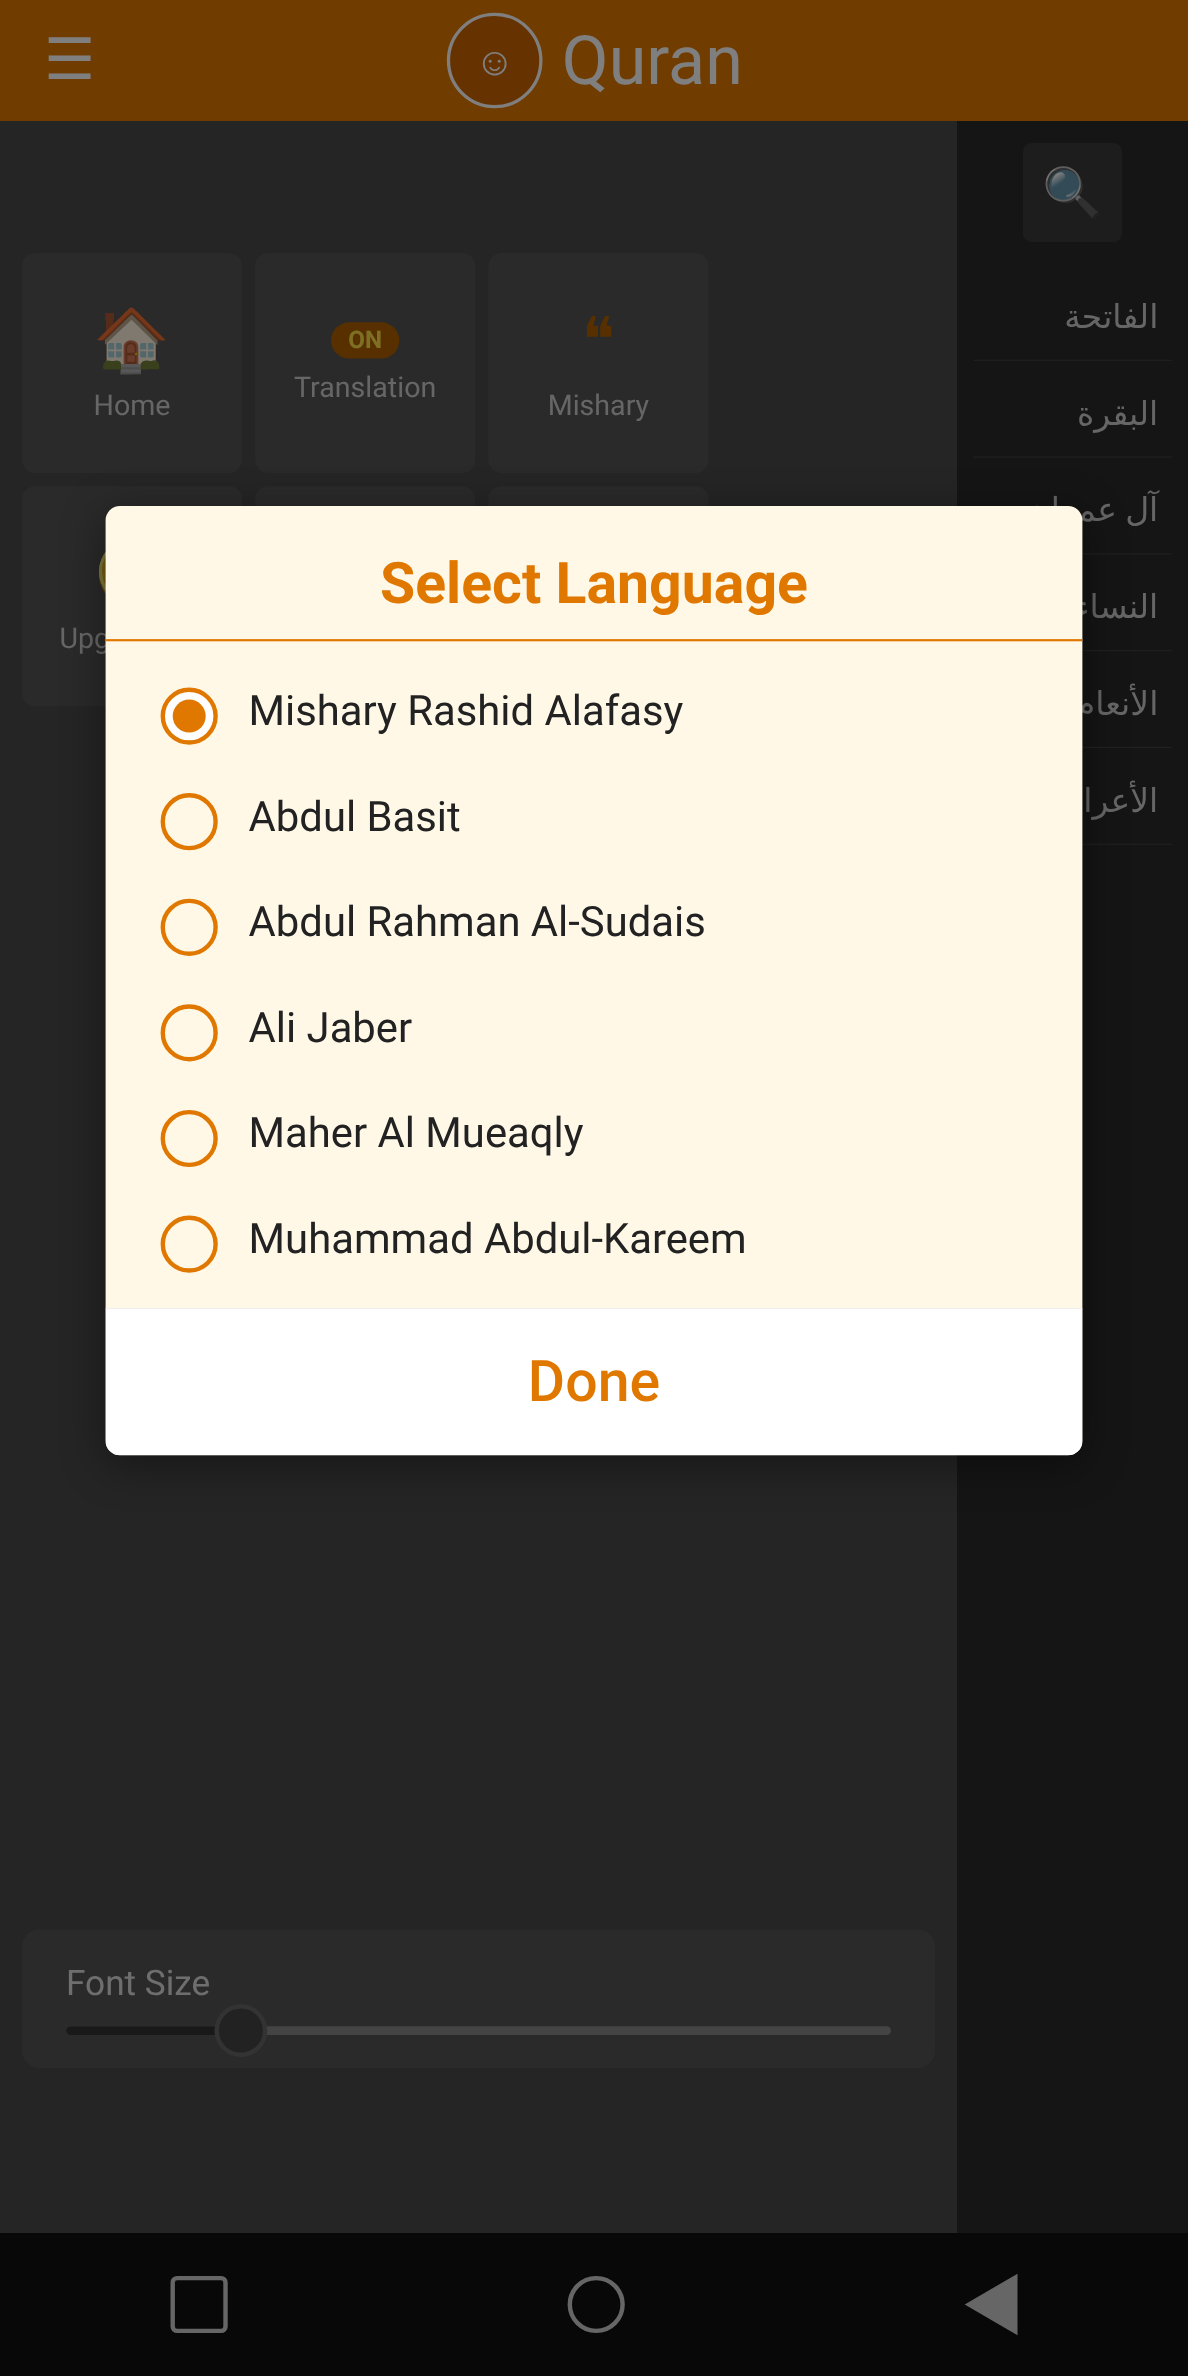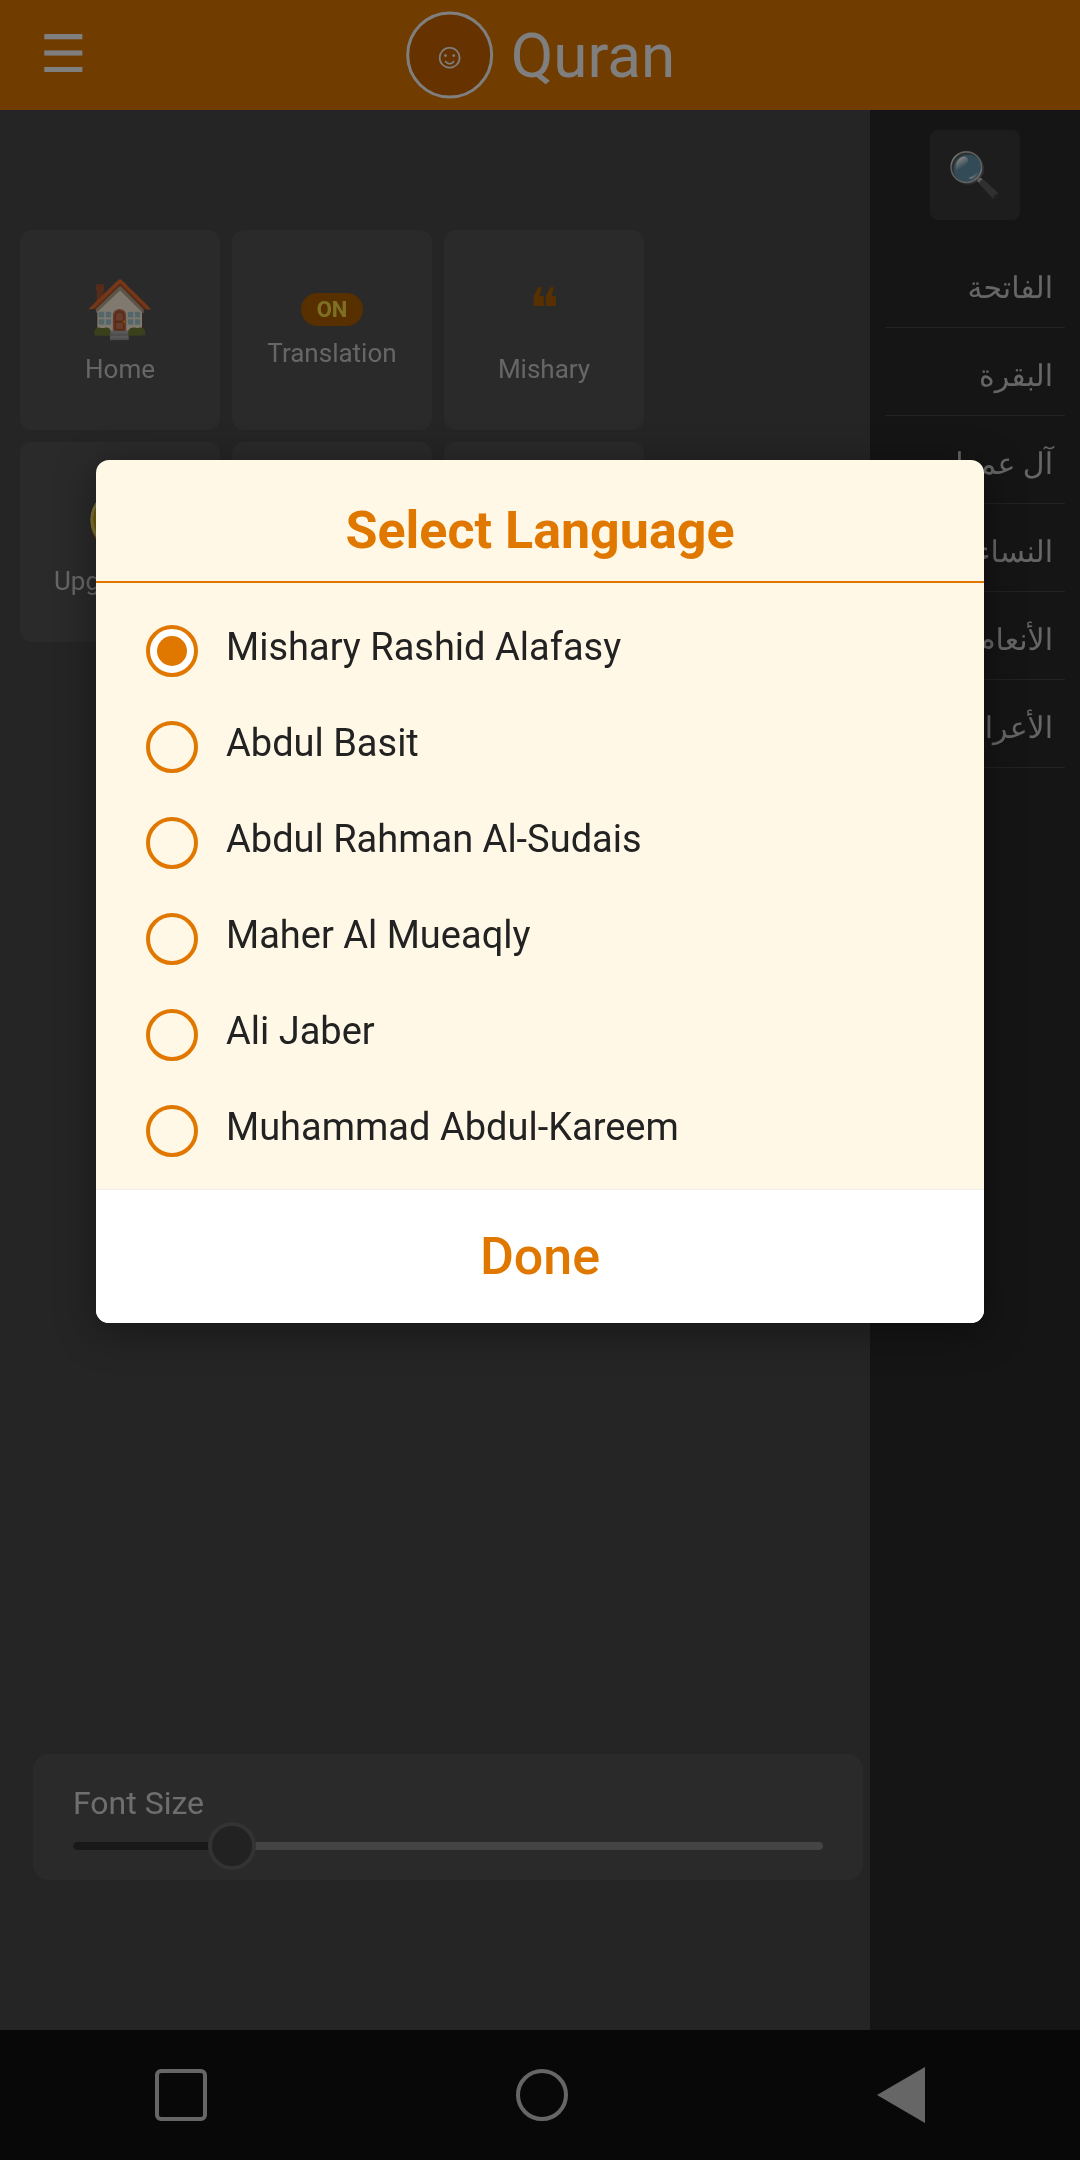--- a/index.html
+++ b/index.html
@@ -141,21 +141,21 @@
       padding: 4px 16px;
       color: #fde047;
       font-size: 22px;
       font-weight: bold;
     }
 
     
     .font-size-section {
       position: absolute;
       bottom: 280px;
-      left: 33px;
+      left: 20px;
       width: 830px;
       background: #555;
       border-radius: 16px;
       padding: 30px 40px;
     }
 
     .font-size-label {
       color: #ddd;
       font-size: 32px;
       margin-bottom: 20px;
@@ -415,26 +415,26 @@
       <span class="radio-label">Abdul Basit</span>
     </div>
 
     <div class="radio-option">
       <div class="radio-circle"></div>
       <span class="radio-label">Abdul Rahman Al-Sudais</span>
     </div>
 
     <div class="radio-option">
       <div class="radio-circle"></div>
+      <span class="radio-label">Ali Jaber</span>
+    </div>
+
+    <div class="radio-option">
+      <div class="radio-circle"></div>
       <span class="radio-label">Maher Al Mueaqly</span>
-    </div>
-
-    <div class="radio-option">
-      <div class="radio-circle"></div>
-      <span class="radio-label">Ali Jaber</span>
     </div>
 
     <div class="radio-option">
       <div class="radio-circle"></div>
       <span class="radio-label">Muhammad Abdul-Kareem</span>
     </div>
 
   </div>
 
   <div class="dialog-done">

